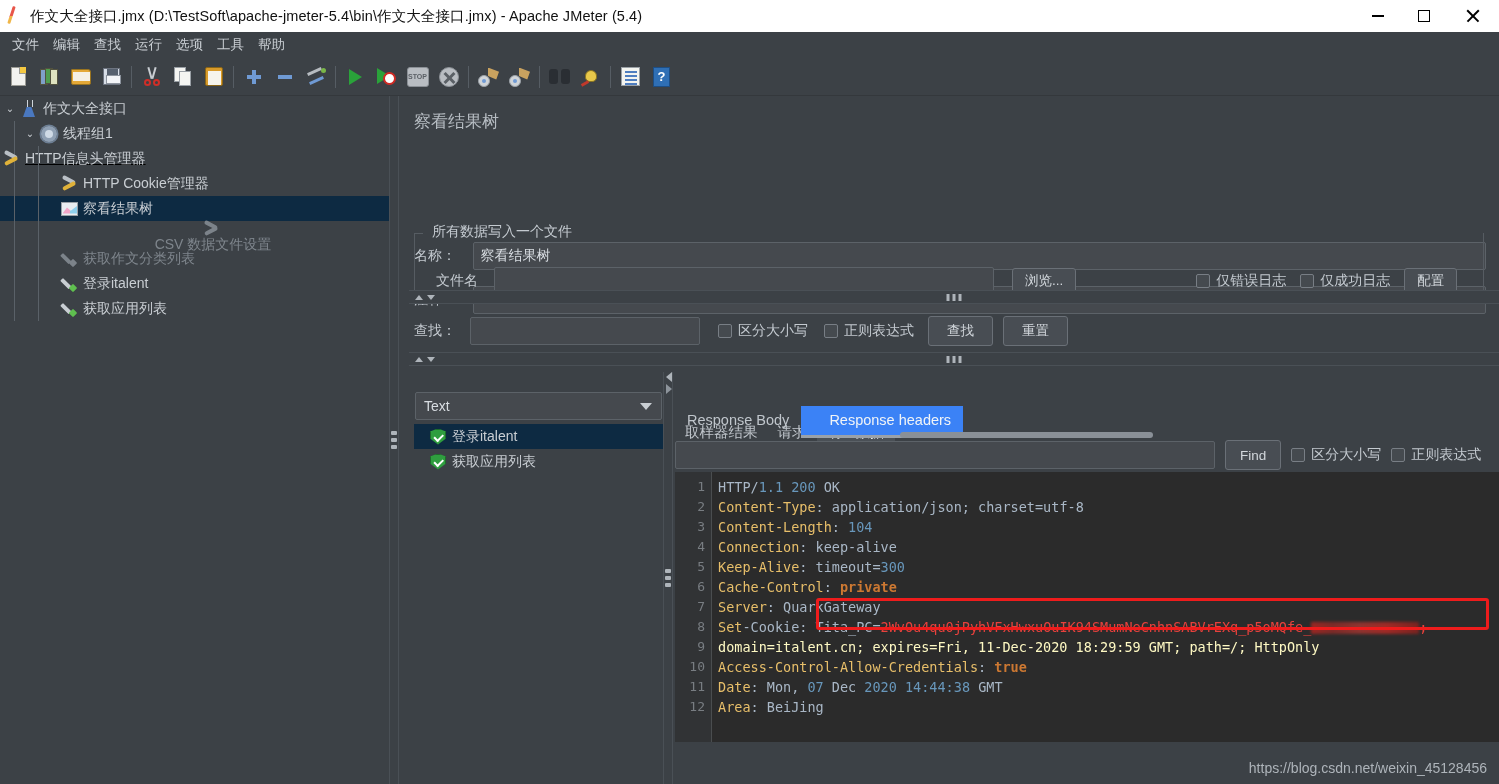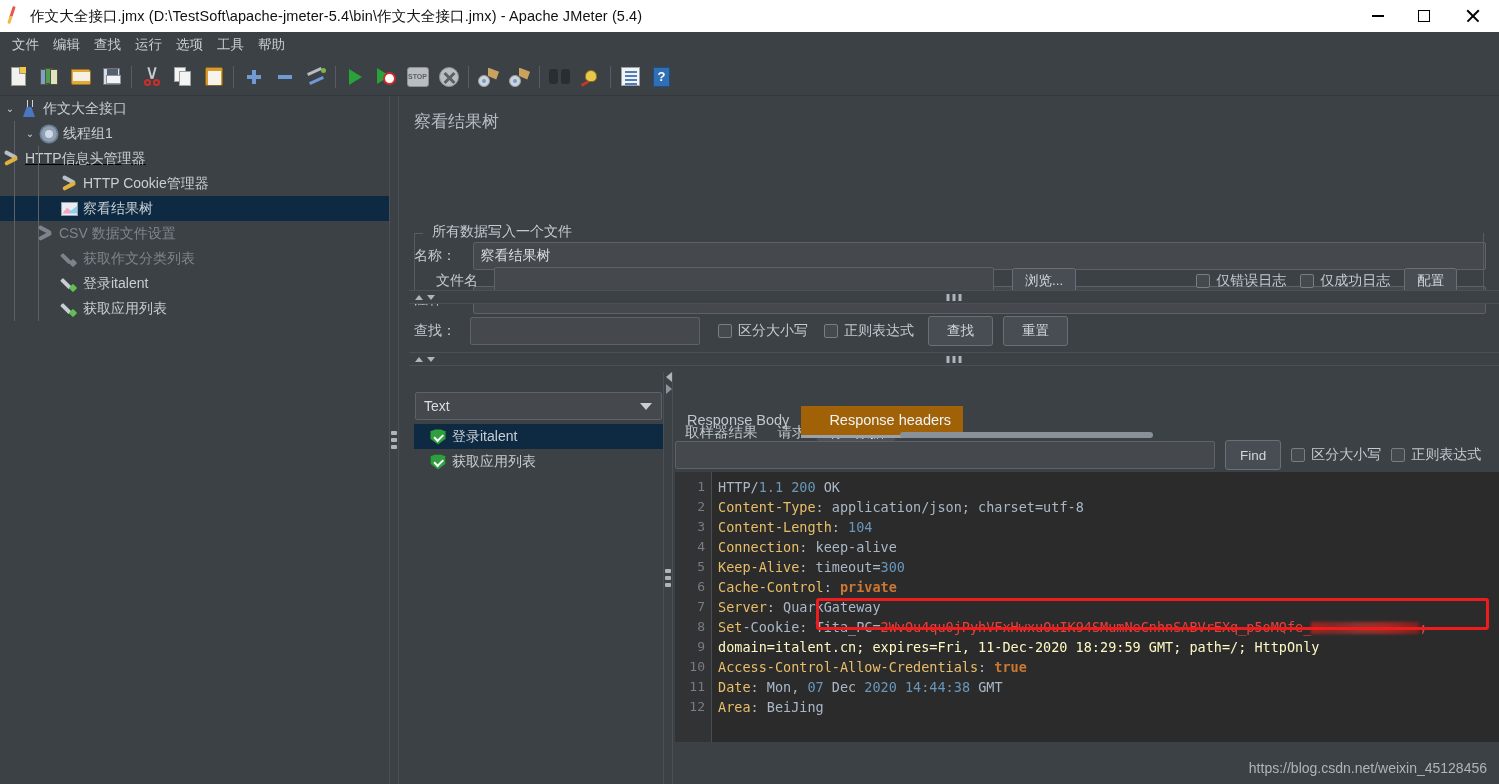--- a/index.html
+++ b/index.html
@@ -283,21 +283,21 @@
   .tab.active { background: #4a5056; color: #e3e8ec; }
   .tab.active::after {
     content: ""; position: absolute; left: 0; right: 0; bottom: -3px;
     height: 3px; background: #4a90d9;
   }
   .subtabstrip { position: absolute; left: 0; top: 34px; display: flex; align-items: flex-end; }
   .subtab {
     font-size: 14.5px; color: #c0c6cc; padding: 6px 12px 7px 12px; cursor: default;
     white-space: nowrap; position: relative;
   }
-  .subtab.active { background: #a16207; color: #f1f4f7; padding-left: 28px; }
+  .subtab.active { background: #3b82f6; color: #f1f4f7; padding-left: 28px; }
   .subtab.active::after {
     content: ""; position: absolute; left: 0; right: 0; bottom: -3px;
     height: 3px; background: #9aa1a8;
   }
   .tab-leftarrows {
     position: absolute; left: -9px; top: 0; display: flex; flex-direction: column; gap: 2px;
   }
   .tab-leftarrows i {
     width: 0; height: 0; border-top: 5px solid transparent; border-bottom: 5px solid transparent;
   }
@@ -529,21 +529,21 @@
 
     <div class="tree-row sel" style="padding-left:58px;">
       <div class="guide" style="left:14px;"></div>
         <div class="guide" style="left:38px;"></div>
       <div class="tw-ico">
           <div class="ico-tree"></div>
         </div>
       <div class="tw-label">察看结果树</div>
     </div>
 
-    <div class="tree-row" style="padding-left:34px;">
+    <div class="tree-row" style="padding-left:34px;flex-direction:column;">
       <div class="guide" style="left:14px;"></div>
         <div class="guide" style="left:38px;"></div>
       <div class="tw-ico">
           <div class="ico-wrench dim">
             <b></b>
             <b></b>
           </div>
         </div>
       <div class="tw-label dim">CSV 数据文件设置</div>
     </div>

